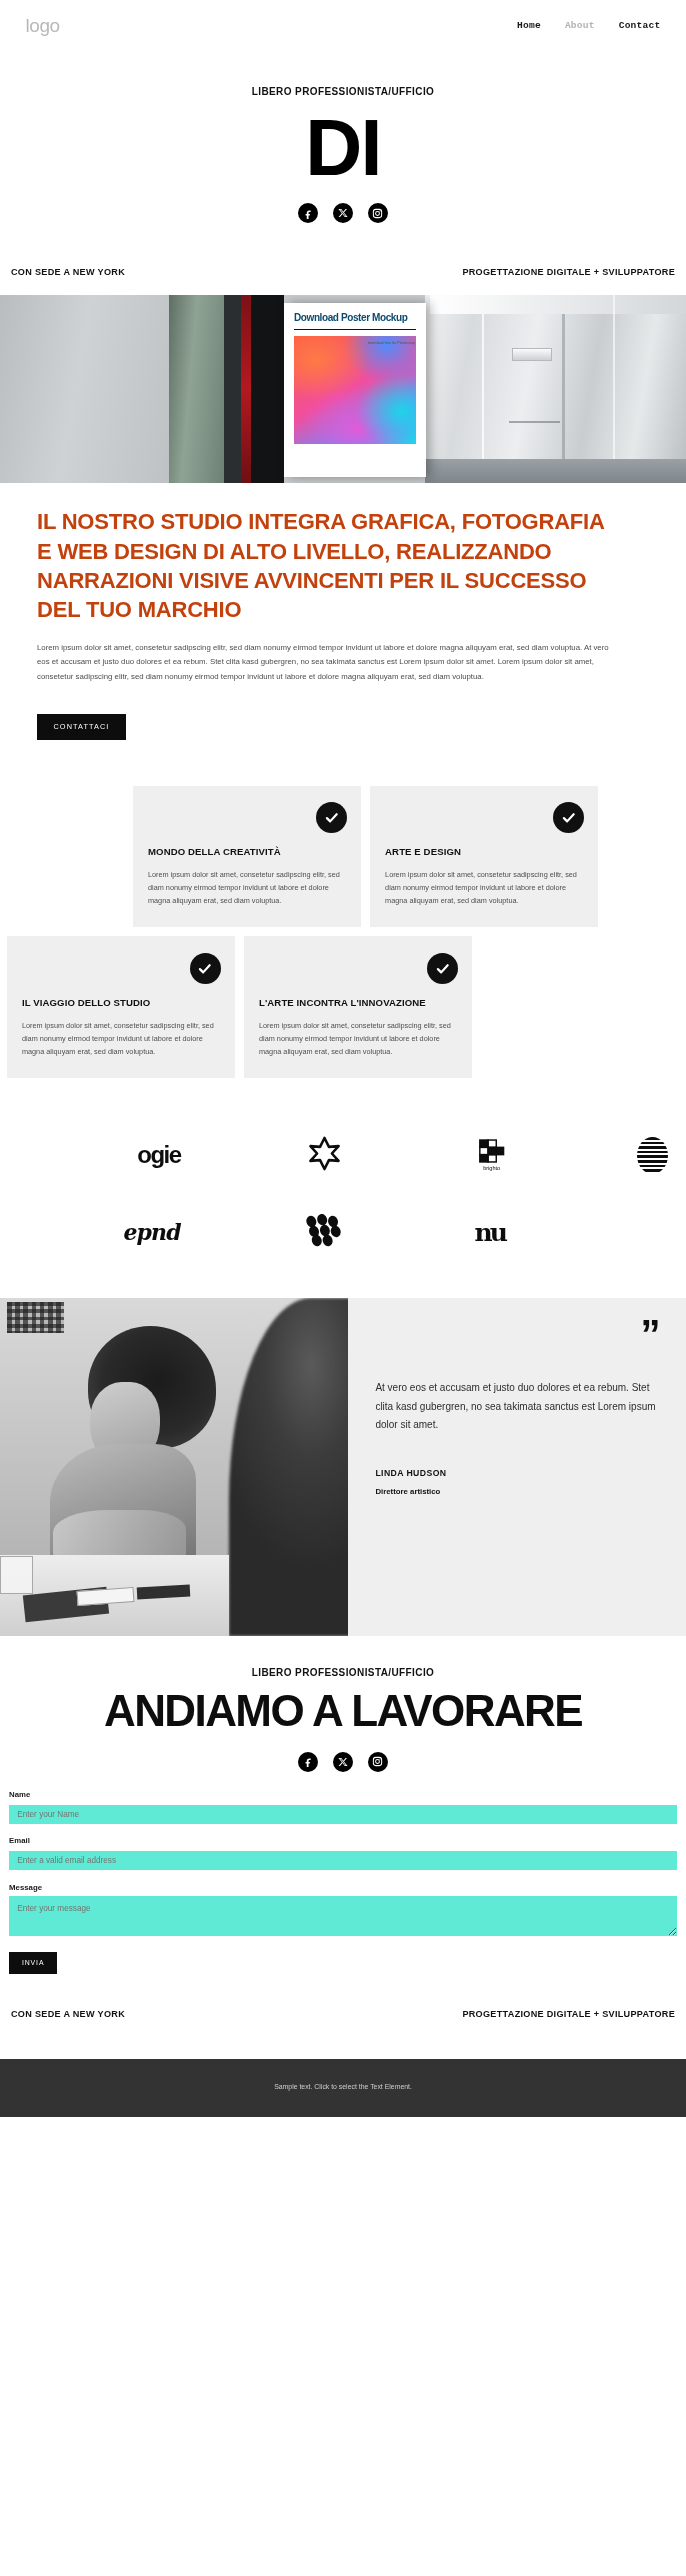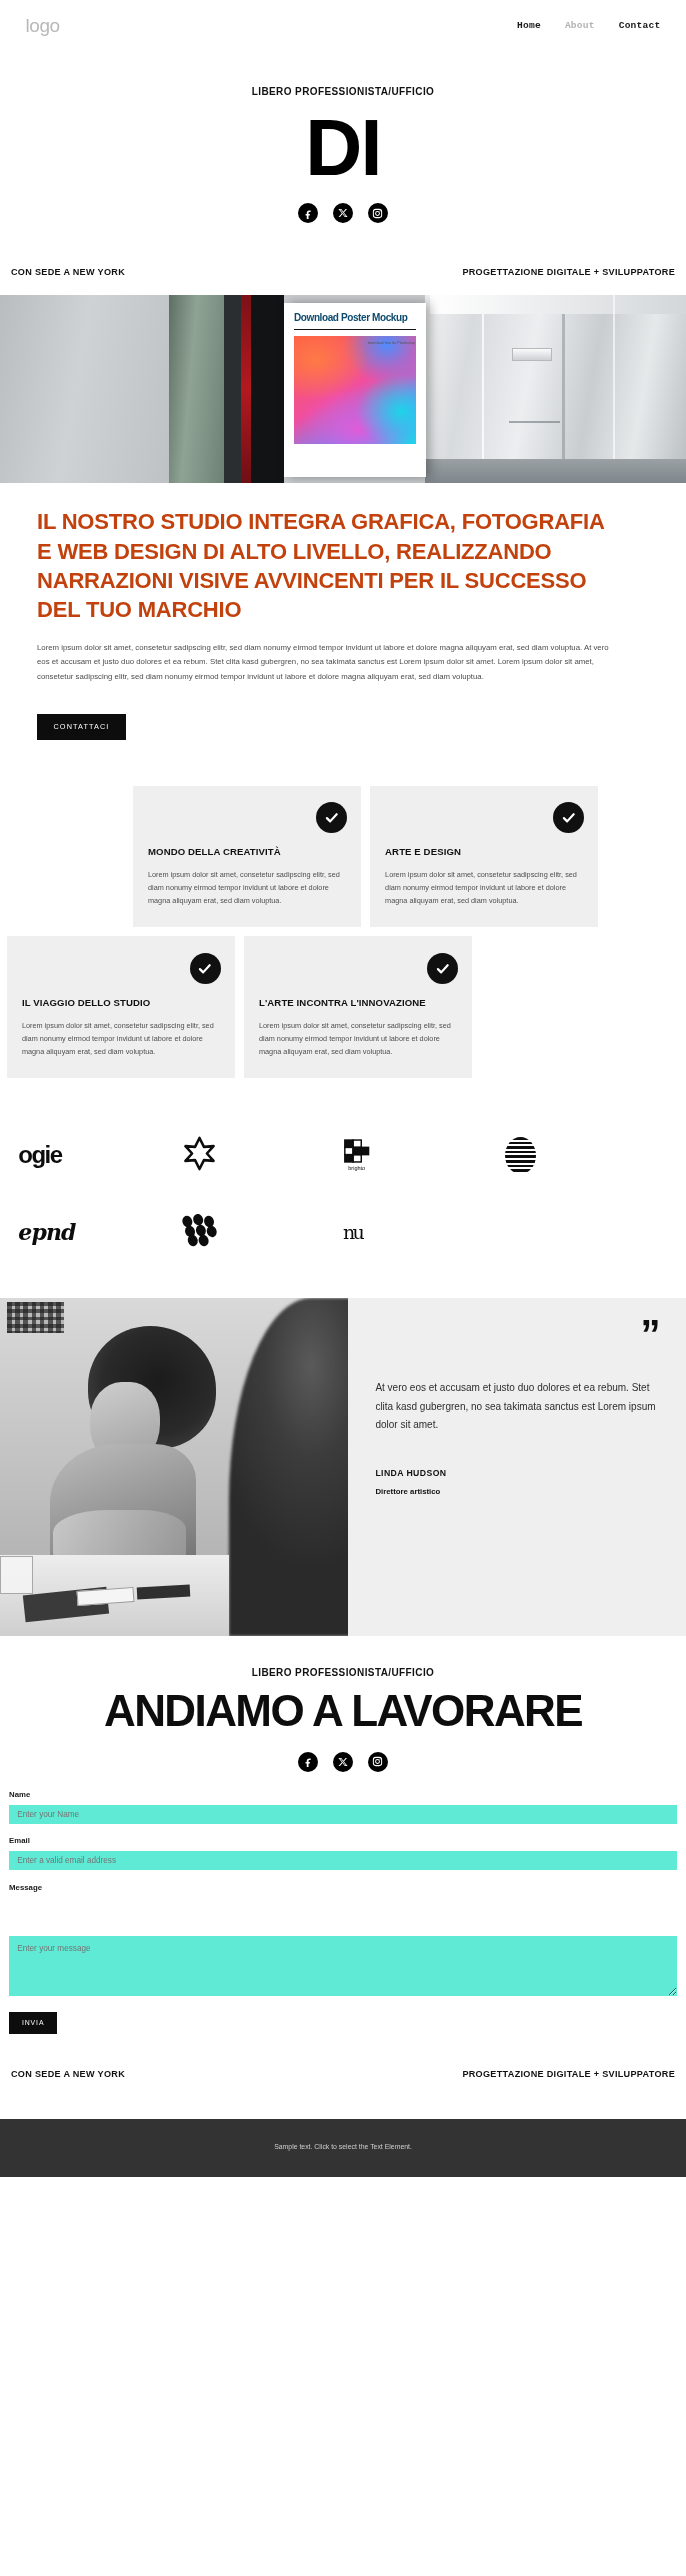--- a/index.html
+++ b/index.html
@@ -247,35 +247,35 @@
     margin-top: 42px;
     padding: 0 18.3px;
     display: grid;
     grid-template-columns: repeat(4, 1fr);
     row-gap: 7.3px;
   }
   .logo-cell {
     height: 70px;
     display: flex;
     align-items: center;
-    justify-content: flex-start;
+    justify-content: flex-end;
   }
   .lg-text { font-size: 24px; font-weight: 700; letter-spacing: -1.5px; color: #0d0d0d; }
   .lg-hd { display: flex; align-items: center; gap: 5.5px; }
   .lg-hd-mark { font-size: 18.3px; font-weight: 700; letter-spacing: -2px; color: #0d0d0d; }
   .lg-hd-bar { width: 0.9px; height: 22px; background: #0d0d0d; }
   .lg-hd-txt { font-size: 4.6px; line-height: 1.7; font-weight: 700; letter-spacing: 0.3px; color: #0d0d0d; }
   .lg-brighto { display: flex; flex-direction: column; align-items: center; gap: 2.7px; }
   .lg-brighto-txt { font-size: 5.5px; color: #0d0d0d; }
   .lg-stripes {
     width: 31px; height: 37px; border-radius: 50%;
     background: repeating-linear-gradient(180deg,#0d0d0d 0 2.7px,#fff 2.7px 4.6px);
   }
   .lg-script { font-family: "DejaVu Serif", serif; font-size: 22px; font-weight: 700; font-style: italic; letter-spacing: -0.9px; color:#0d0d0d; }
-  .lg-nu { font-family: "DejaVu Serif", serif; font-size: 19px; font-weight: 400; letter-spacing: -2.7px; color: #0d0d0d; }
+  .lg-nu { font-family: "DejaVu Serif", serif; font-size: 25px; font-weight: 700; letter-spacing: -2.7px; color: #0d0d0d; }
 
   
   .testimonial {
     margin-top: 31px;
     display: flex;
   }
   .photo {
     width: 348px; height: 338px;
     position: relative; overflow: hidden;
     background: linear-gradient(160deg,#d8d8d8 0%,#9d9d9d 40%,#6e6e6e 75%,#3a3a3a 100%);
@@ -385,21 +385,21 @@
     width: 100%;
     background: #5eead4;
     border: none;
     font-family: Liberation Sans, sans-serif;
     font-size: 8.2px;
     color: #6e6e6e;
     padding: 7.3px 8.2px;
     outline: none;
   }
   .field input { height: 19px; }
-  .field textarea { height: 60px; resize: vertical; margin-top: 40px; }
+  .field textarea { height: 40px; resize: vertical; }
   .btn-send {
     background: #0d0d0d;
     color: #fff;
     border: none;
     font-family: inherit;
     font-size: 6.9px;
     letter-spacing: 0.9px;
     padding: 7.3px 12.8px;
     text-transform: uppercase;
     cursor: pointer;

